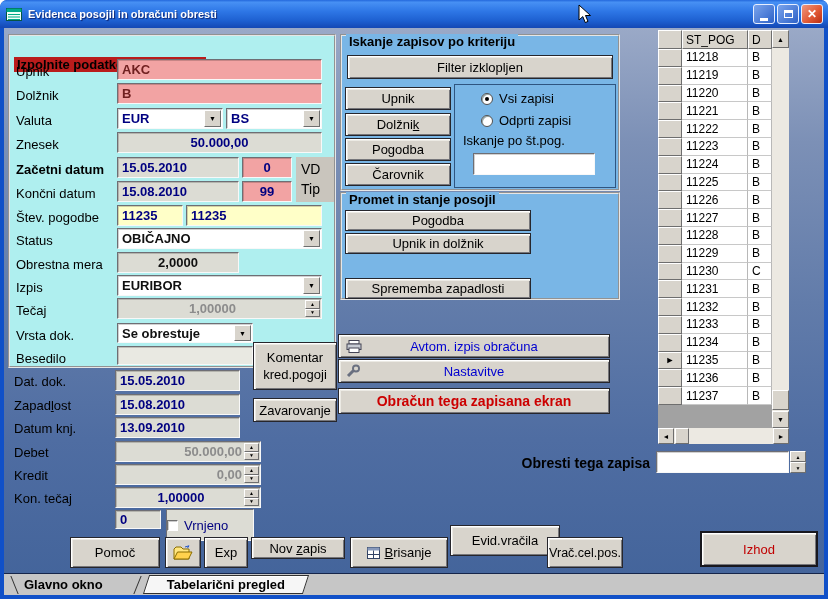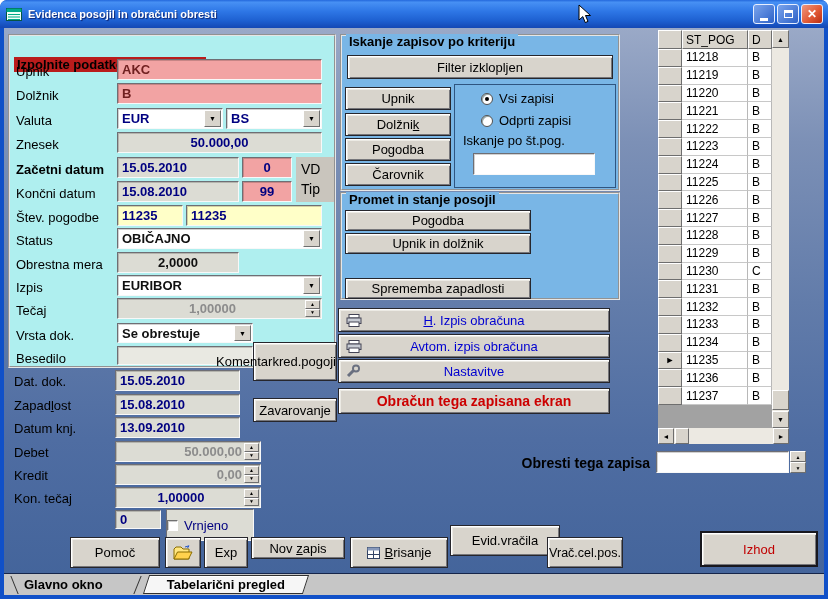--- a/index.html
+++ b/index.html
@@ -188,21 +188,21 @@
         <span>Se obrestuje</span>
         <span class="dd">▼</span>
       </div>
 
       <span class="lbl" style="left:6px; top:315px;">Besedilo</span>
       <div class="fld lite" style="left:107px; top:310px; width:136px; height:19px;">
           <span></span>
         </div>
     </div>
 
-    <div class="btn" style="left:253px; top:314px; width:84px; height:39px; flex-direction:row; line-height:17px;justify-content:flex-end;">
+    <div class="btn" style="left:253px; top:314px; width:84px; height:48px; flex-direction:column; line-height:17px;">
       <span>Komentar</span>
       <span>kred.pogoji</span>
     </div>
     <div class="btn" style="left:253px; top:370px; width:84px; height:24px;">
         <span>Zavarovanje</span>
       </div>
 
     <span class="lbl" style="left:14px; top:346px;">Dat. dok.</span>
     <div class="fld" style="left:115px; top:342px; width:125px;">
         <span>15.05.2010</span>
@@ -290,30 +290,20 @@
           <span>Pogodba</span>
         </div>
       <div class="btn" style="left:3px; top:39px; width:186px; height:21px;">
           <span>Upnik in dolžnik</span>
         </div>
       <div class="btn" style="left:3px; top:84px; width:186px; height:21px;">
           <span>Sprememba zapadlosti</span>
         </div>
     </div>
 
-    <div class="btn" style="left:338px; top:280px; width:272px; height:24px; color:#0000D0;">
-      <span class="icon" style="position:absolute; left:7px;">
-          <svg width="16" height="13" viewBox="0 0 16 13">
-            <rect x="3" y="0.5" width="10" height="3.5" fill="#fff" stroke="#445"></rect>
-            <rect x="1" y="4" width="14" height="5.5" fill="#C8CCD4" stroke="#445"></rect>
-            <rect x="3" y="8" width="10" height="4.5" fill="#fff" stroke="#445"></rect>
-          </svg>
-        </span>
-      <span><span class="u">H</span><span>. Izpis obračuna</span></span>
-    </div>
     <div class="btn" style="left:338px; top:306px; width:272px; height:24px; color:#0000D0;">
       <span class="icon" style="position:absolute; left:7px;">
           <svg width="16" height="13" viewBox="0 0 16 13">
             <rect x="3" y="0.5" width="10" height="3.5" fill="#fff" stroke="#445"></rect>
             <rect x="1" y="4" width="14" height="5.5" fill="#C8CCD4" stroke="#445"></rect>
             <rect x="3" y="8" width="10" height="4.5" fill="#fff" stroke="#445"></rect>
           </svg>
         </span>
       <span>Avtom. izpis obračuna</span>
     </div>

